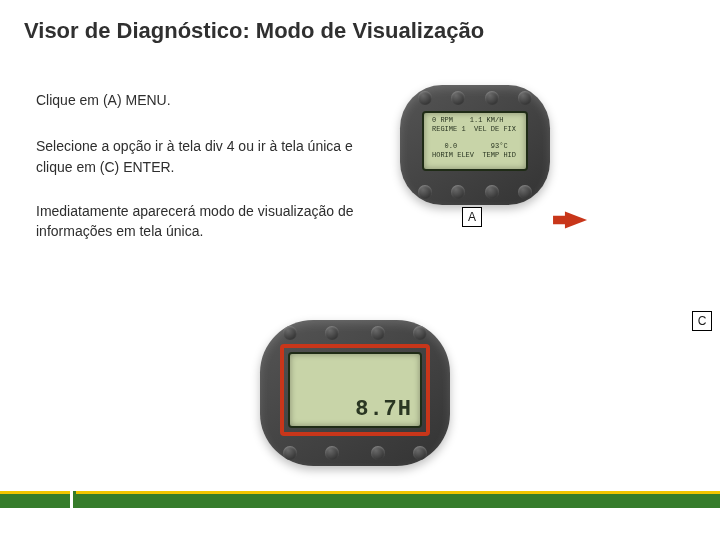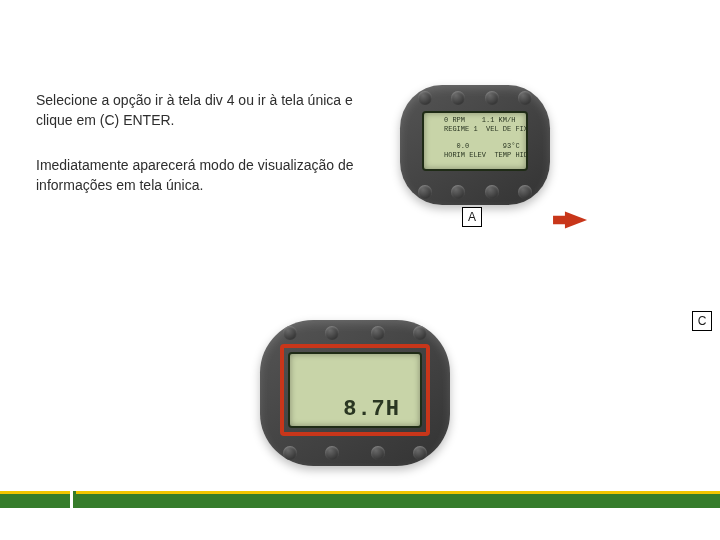--- a/index.html
+++ b/index.html
@@ -5,21 +5,21 @@
   * { box-sizing: border-box; margin: 0; padding: 0; }
   html, body { width: 720px; height: 540px; font-family: Verdana, Geneva, sans-serif; background: #fff; color: #202020; overflow: hidden; }
   .page { position: relative; width: 720px; height: 540px; }
   .title { position: absolute; left: 24px; top: 18px; font-size: 22px; font-weight: bold; color: #303030; }
   .text-col { position: absolute; left: 36px; top: 90px; width: 320px; font-size: 14px; line-height: 1.45; color: #2e2e2e; }
   .para1 { margin-bottom: 26px; }
   .para2 { margin-bottom: 24px; }
   .para3 { }
   .figures { position: absolute; left: 0; top: 0; width: 720px; height: 540px; }
   .device { position: absolute; background: linear-gradient(145deg,#555,#333); border-radius: 28% / 36%; box-shadow: inset 0 4px 10px rgba(255,255,255,0.15), 0 4px 10px rgba(0,0,0,0.25); }
-  .device .screen { position: absolute; background: #c8d4a8; border: 2px solid #1f2b16; border-radius: 4px; box-shadow: inset 0 0 6px rgba(0,0,0,0.35); font-family: "Courier New", monospace; font-size: 7px; color: #2a3622; padding: 3px 20px; line-height: 1.25; overflow: hidden; white-space: pre; }
+  .device .screen { position: absolute; background: #c8d4a8; border: 2px solid #1f2b16; border-radius: 4px; box-shadow: inset 0 0 6px rgba(0,0,0,0.35); font-family: "Courier New", monospace; font-size: 7px; color: #2a3622; padding: 3px 8px; line-height: 1.25; overflow: hidden; white-space: pre; }
   .device .btn { position: absolute; width: 14px; height: 14px; background: radial-gradient(circle at 35% 30%, #6a6a6a, #222); border-radius: 50%; box-shadow: inset 0 1px 2px rgba(255,255,255,0.3); }
   .device .btn.top { top: 6px; }
   .device .btn.bottom { bottom: 6px; }
   .device .btn.left { left: 12%; }
   .device .btn.right { right: 12%; }
   .device .btn.midleft { left: 34%; }
   .device .btn.midright { right: 34%; }
 
   .dev-top { left: 400px; top: 85px; width: 150px; height: 120px; }
   .dev-top .screen { left: 22px; top: 26px; width: 106px; height: 60px; }
@@ -44,22 +44,24 @@
   .footer-bar { position:absolute; left:0; bottom:32px; width:720px; height:14px; background:#367c2b; }
   .footer-bar::before { content:""; position:absolute; left:0; top:-3px; width:720px; height:3px; background:#f2c400; }
   .footer-bar .mark { position:absolute; left:70px; top:-3px; width:3px; height:17px; background:#fff; }
   .footer-bar .mark2 { position:absolute; left:73px; top:-3px; width:3px; height:17px; background:#367c2b; }
 </style>
 </head>
 <body>
 
 <div class="page">
 
+  <h1 class="title">Visor de Diagnóstico: Modo de Visualização</h1>
 
   <div class="text-col">
+    <p class="para1">Clique em (A) MENU.</p>
     <p class="para2">Selecione a opção ir à tela div 4 ou ir à tela única e clique em (C) ENTER.</p>
     <p class="para3">Imediatamente aparecerá modo de visualização de informações em tela única.</p>
   </div>
 
   <div class="figures">
 
     <div class="device dev-top">
       <div class="btn top left"></div>
       <div class="btn top midleft"></div>
       <div class="btn top midright"></div>

